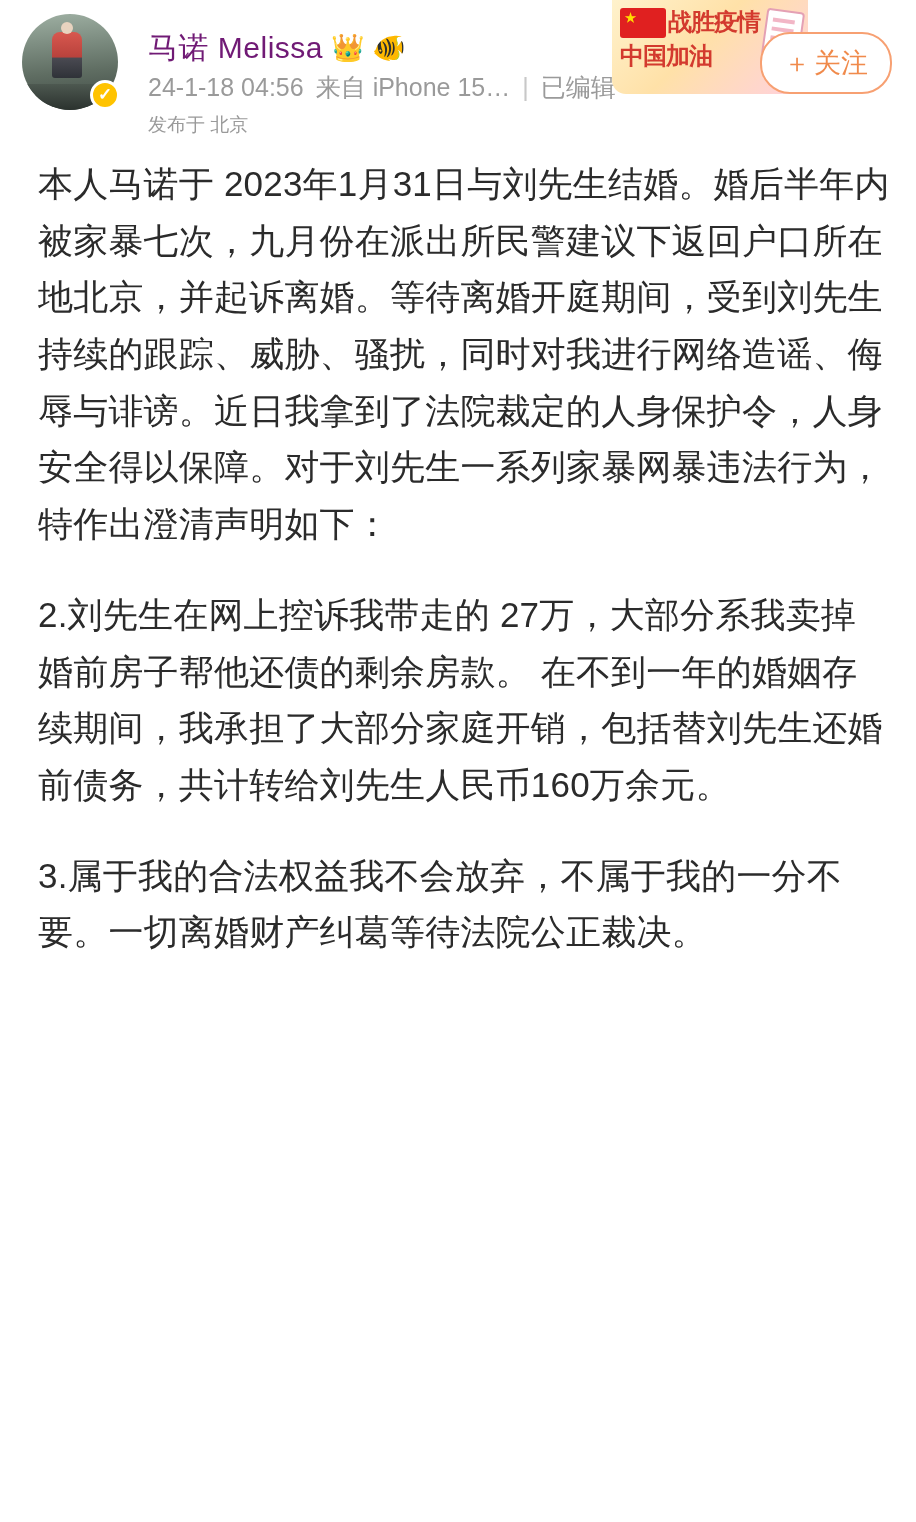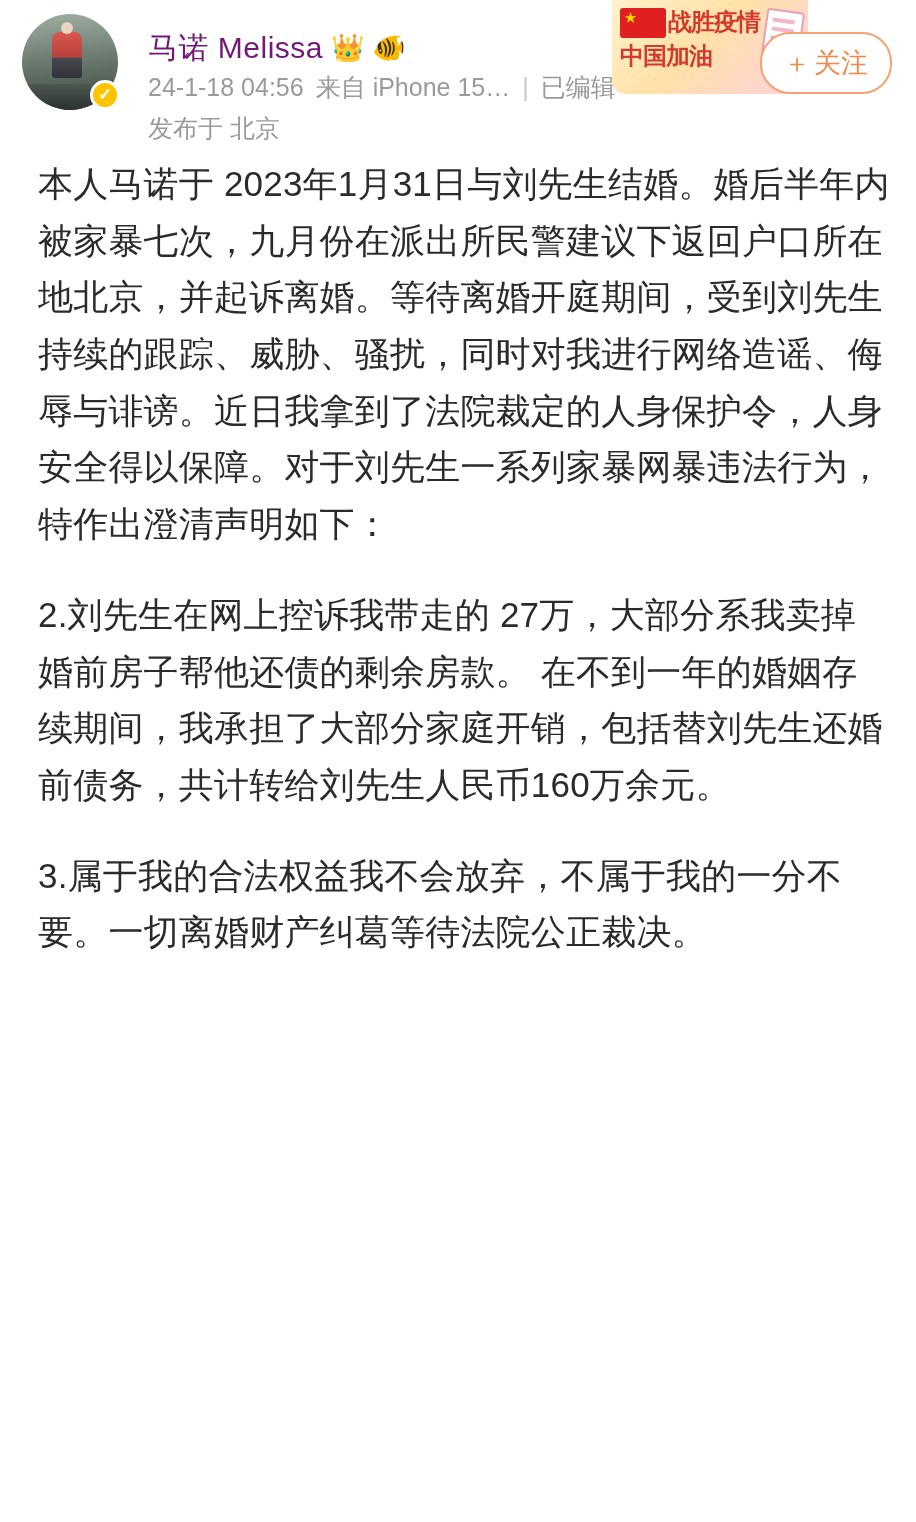--- a/index.html
+++ b/index.html
@@ -108,21 +108,21 @@
     gap: 12px;
     font-size: 25px;
     color: #9a9a9a;
     white-space: nowrap;
   }
   .meta-sep {
     color: #c8c8c8;
   }
   .location-row {
     margin-top: 8px;
-    font-size: 25px;
+    font-size: 19px;
     color: #9a9a9a;
   }
 
   
   .campaign-sticker {
     position: absolute;
     right: 108px;
     top: 0;
     width: 196px;
     height: 94px;

